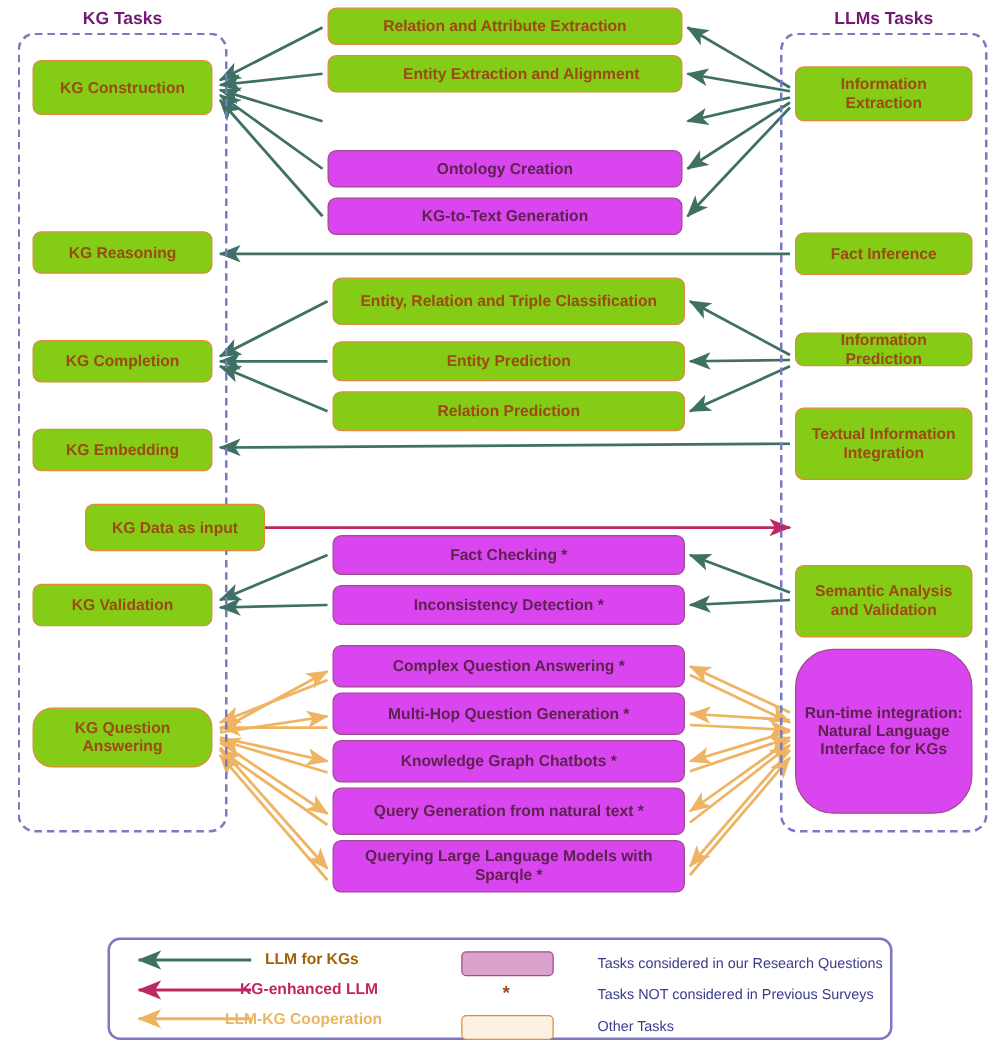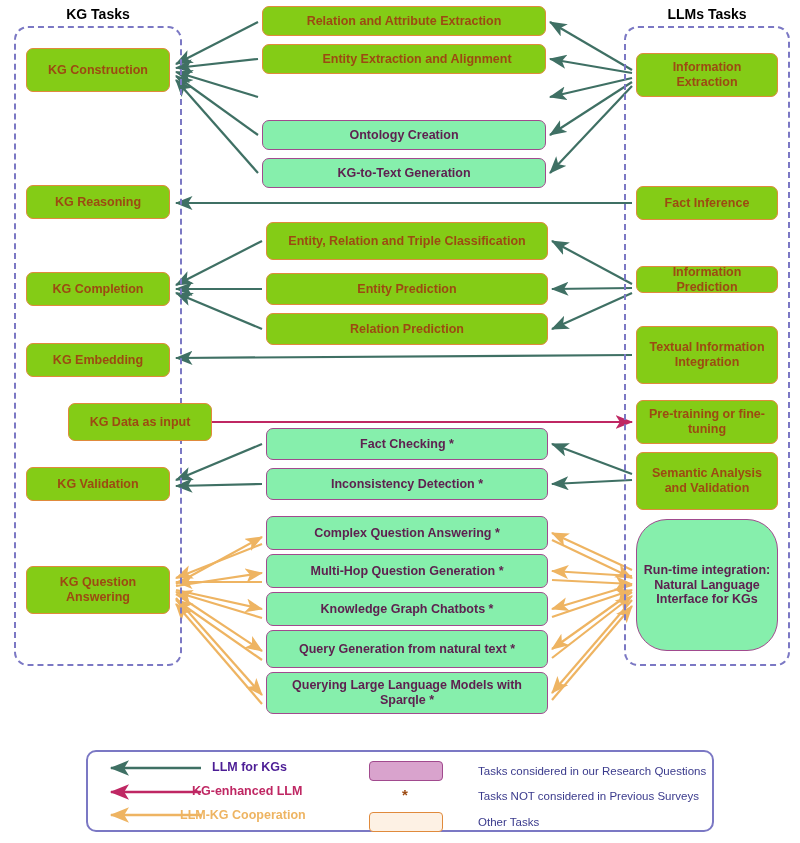--- a/index.html
+++ b/index.html
@@ -22,21 +22,21 @@
     left: 0;
     top: 0;
     width: 800px;
     height: 843px;
     pointer-events: none;
   }
   .col-title {
     position: absolute;
     font-weight: bold;
     font-size: 14px;
-    color: #000000;
+    color: #701a75;
     text-align: center;
   }
   .dashed-col {
     position: absolute;
     border: 2px dashed #7b78c4;
     border-radius: 14px;
     box-sizing: border-box;
   }
   .node {
     position: absolute;
@@ -51,21 +51,21 @@
     line-height: 1.18;
     padding: 2px 6px;
     color: #9c4a12;
   }
   .node.orange {
     background: #84cc16;
     border: 1.6px solid #e08a3c;
     color: #9c4a12;
   }
   .node.purple {
-    background: #86efac;
+    background: #d946ef;
     border: 1.6px solid #a14a8e;
     color: #5e2150;
   }
   .legend-box {
     position: absolute;
     left: 86px;
     top: 750px;
     width: 628px;
     height: 82px;
     border: 2px solid #7b78c4;
@@ -191,21 +191,21 @@
 
   <div class="col-title" style="left:14px; top:6px; width:168px;">KG Tasks</div>
   <div class="col-title" style="left:624px; top:6px; width:166px;">LLMs Tasks</div>
 
   <div class="node orange" style="left:26px; top:48px; width:144px; height:44px;">KG Construction</div>
   <div class="node orange" style="left:26px; top:185px; width:144px; height:34px;">KG Reasoning</div>
   <div class="node orange" style="left:26px; top:272px; width:144px; height:34px;">KG Completion</div>
   <div class="node orange" style="left:26px; top:343px; width:144px; height:34px;">KG Embedding</div>
   <div class="node orange" style="left:26px; top:403px; width:144px; height:38px;margin-left:42px;">KG Data as input</div>
   <div class="node orange" style="left:26px; top:467px; width:144px; height:34px;">KG Validation</div>
-  <div class="node orange" style="left:26px; top:566px; width:144px; height:48px;">KG Question Answering</div>
+  <div class="node orange" style="left:26px; top:566px; width:144px; height:48px;border-radius:16px;">KG Question Answering</div>
 
   <div class="node orange" style="left:262px; top:6px; width:284px; height:30px;">Relation and Attribute Extraction</div>
   <div class="node orange" style="left:262px; top:44px; width:284px; height:30px;padding-left:32px;">Entity Extraction and Alignment</div>
   <div class="node purple" style="left:262px; top:120px; width:284px; height:30px;">Ontology Creation</div>
   <div class="node purple" style="left:262px; top:158px; width:284px; height:30px;">KG-to-Text Generation</div>
 
   <div class="node orange" style="left:266px; top:222px; width:282px; height:38px;">Entity, Relation and Triple Classification</div>
   <div class="node orange" style="left:266px; top:273px; width:282px; height:32px;">Entity Prediction</div>
   <div class="node orange" style="left:266px; top:313px; width:282px; height:32px;">Relation Prediction</div>
 
@@ -215,35 +215,34 @@
   <div class="node purple" style="left:266px; top:516px; width:282px; height:34px;">Complex Question Answering *</div>
   <div class="node purple" style="left:266px; top:554px; width:282px; height:34px;">Multi-Hop Question Generation *</div>
   <div class="node purple" style="left:266px; top:592px; width:282px; height:34px;">Knowledge Graph Chatbots *</div>
   <div class="node purple" style="left:266px; top:630px; width:282px; height:38px;">Query Generation from natural text *</div>
   <div class="node purple" style="left:266px; top:672px; width:282px; height:42px;">Querying Large Language Models with Sparqle *</div>
 
   <div class="node orange" style="left:636px; top:53px; width:142px; height:44px;">Information Extraction</div>
   <div class="node orange" style="left:636px; top:186px; width:142px; height:34px;">Fact Inference</div>
   <div class="node orange" style="left:636px; top:266px; width:142px; height:27px;">Information Prediction</div>
   <div class="node orange" style="left:636px; top:326px; width:142px; height:58px;">Textual Information Integration</div>
-  <div class="node orange" style="left:636px; top:400px; width:142px; height:44px;">Pre-training or fine-tuning</div>
   <div class="node orange" style="left:636px; top:452px; width:142px; height:58px;">Semantic Analysis and Validation</div>
   <div class="node purple" style="left:636px; top:519px; width:142px; height:132px;border-radius:31px;">Run-time integration: Natural Language Interface for KGs</div>
 
   <div class="legend-box"></div>
 
   <svg style="position:absolute; left:86px; top:750px; width:628px; height:82px;" viewBox="0 0 628 82">
     <g stroke-width="2.4" fill="none">
       <path d="M115,18 L25,18" stroke="#3f7064" marker-end="url(#ar-green)"></path>
       <path d="M115,42 L25,42" stroke="#bf2763" marker-end="url(#ar-pink)"></path>
       <path d="M115,65 L25,65" stroke="#eeb462" marker-end="url(#ar-yellow)"></path>
     </g>
   </svg>
 
-  <div class="legend-label" style="left:212px; top:760px; color:#4c1d95;">LLM for KGs</div>
+  <div class="legend-label" style="left:212px; top:760px; color:#a16207;">LLM for KGs</div>
   <div class="legend-label" style="left:192px; top:784px; color:#bf2763;">KG-enhanced LLM</div>
   <div class="legend-label" style="left:180px; top:808px; color:#eeb462;">LLM-KG Cooperation</div>
 
   <div class="legend-swatch purple" style="left:369px; top:761px; width:74px; height:20px;"></div>
   <div class="legend-star" style="left:402px; top:786px;">*</div>
   <div class="legend-swatch orange" style="left:369px; top:812px; width:74px; height:20px;"></div>
 
   <div class="legend-right" style="left:478px; top:765px;">Tasks considered in our Research Questions</div>
   <div class="legend-right" style="left:478px; top:790px;">Tasks NOT considered in Previous Surveys</div>
   <div class="legend-right" style="left:478px; top:816px;">Other Tasks</div>

